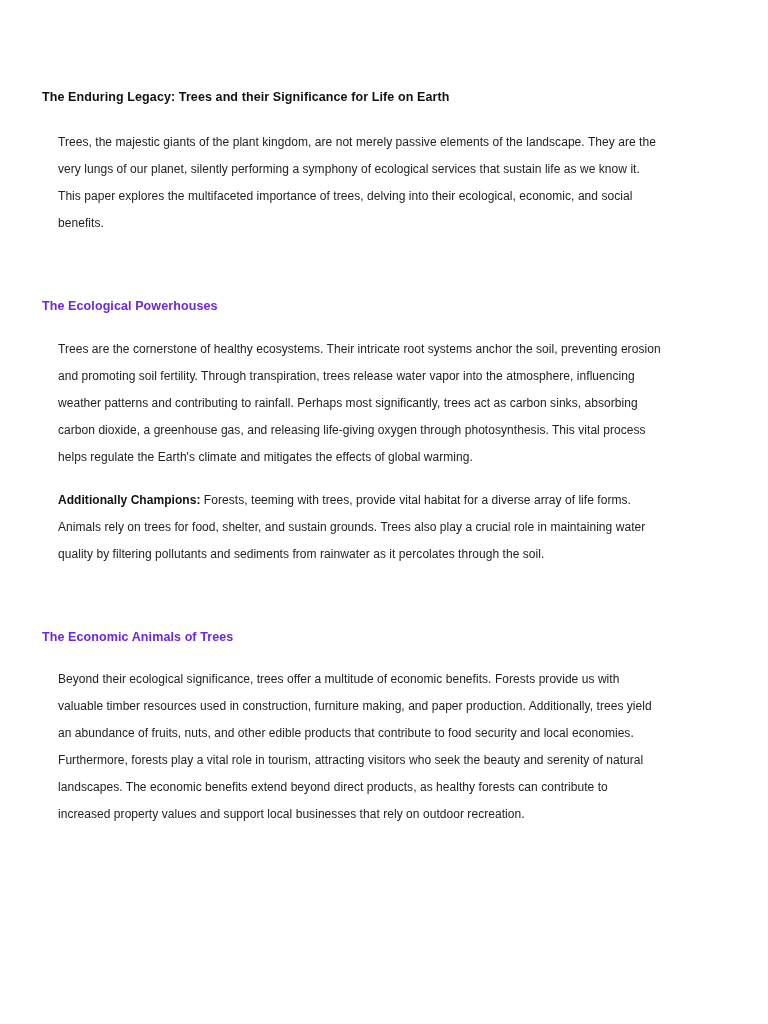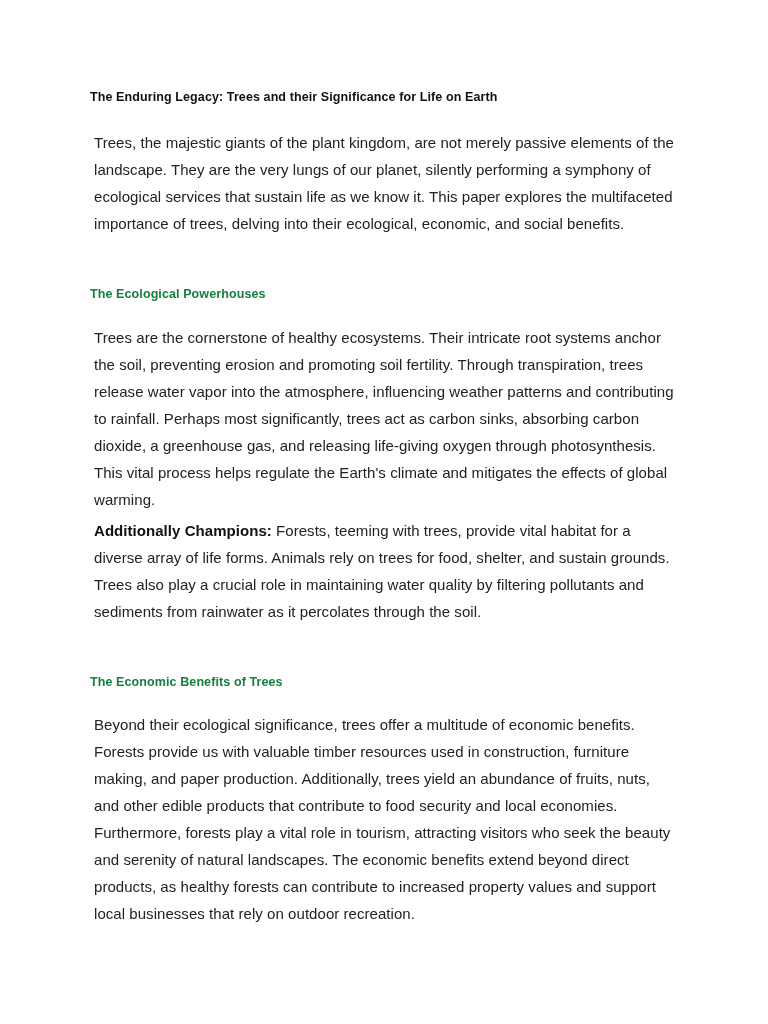--- a/index.html
+++ b/index.html
@@ -11,45 +11,45 @@
     width: 768px;
     height: 1024px;
     font-family: "Liberation Sans", sans-serif;
     color: #1a1a1a;
     -webkit-font-smoothing: antialiased;
   }
   .page {
     box-sizing: border-box;
     width: 768px;
     height: 1024px;
-    padding: 88px 90px 0 90px;
+    padding: 88px 90px 0 42px;
     background: #ffffff;
     position: relative;
   }
   .doc-title {
     font-size: 12.5px;
     font-weight: bold;
     line-height: 1.5;
     color: #111111;
     margin: 0 0 22px 0;
     letter-spacing: 0.1px;
   }
   .section-heading {
     font-size: 12.5px;
     font-weight: bold;
-    color: #15803d;
+    color: #6d28d9;
     margin: 0 0 20px 0;
     line-height: 1.5;
     letter-spacing: 0.1px;
   }
   p.body-text {
-    font-size: 15px;
+    font-size: 12px;
     line-height: 27px;
     color: #222222;
-    margin: 4px;
+    margin: 16px;
     text-align: left;
     letter-spacing: 0.05px;
   }
   .para-gap {
     height: 44px;
   }
   .lead-in {
     font-weight: bold;
     color: #111111;
   }
@@ -66,17 +66,17 @@
   <div class="para-gap"></div>
 
   <h2 class="section-heading">The Ecological Powerhouses</h2>
 
   <p class="body-text">Trees are the cornerstone of healthy ecosystems. Their intricate root systems anchor the soil, preventing erosion and promoting soil fertility. Through transpiration, trees release water vapor into the atmosphere, influencing weather patterns and contributing to rainfall. Perhaps most significantly, trees act as carbon sinks, absorbing carbon dioxide, a greenhouse gas, and releasing life-giving oxygen through photosynthesis. This vital process helps regulate the Earth's climate and mitigates the effects of global warming.</p>
 
   <p class="body-text"><span class="lead-in">Additionally Champions:</span><span> Forests, teeming with trees, provide vital habitat for a diverse array of life forms. Animals rely on trees for food, shelter, and sustain grounds. Trees also play a crucial role in maintaining water quality by filtering pollutants and sediments from rainwater as it percolates through the soil.</span></p>
 
   <div class="para-gap"></div>
 
-  <h2 class="section-heading">The Economic Benefits of Trees</h2>
+  <h2 class="section-heading">The Economic Animals of Trees</h2>
 
   <p class="body-text">Beyond their ecological significance, trees offer a multitude of economic benefits. Forests provide us with valuable timber resources used in construction, furniture making, and paper production. Additionally, trees yield an abundance of fruits, nuts, and other edible products that contribute to food security and local economies. Furthermore, forests play a vital role in tourism, attracting visitors who seek the beauty and serenity of natural landscapes. The economic benefits extend beyond direct products, as healthy forests can contribute to increased property values and support local businesses that rely on outdoor recreation.</p>
 
 </div>
 
 </body></html>

